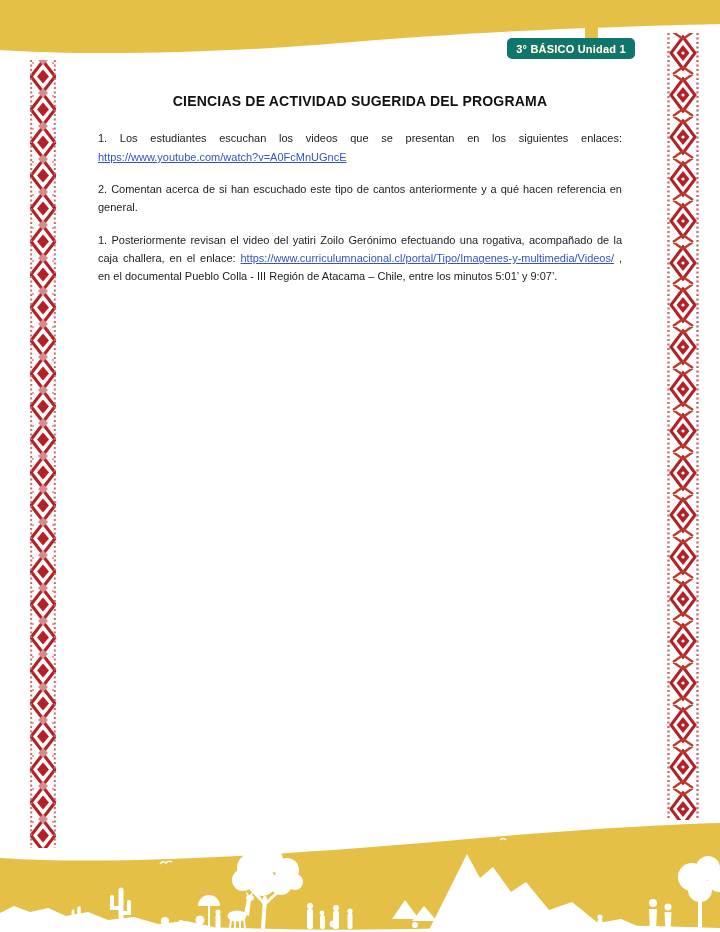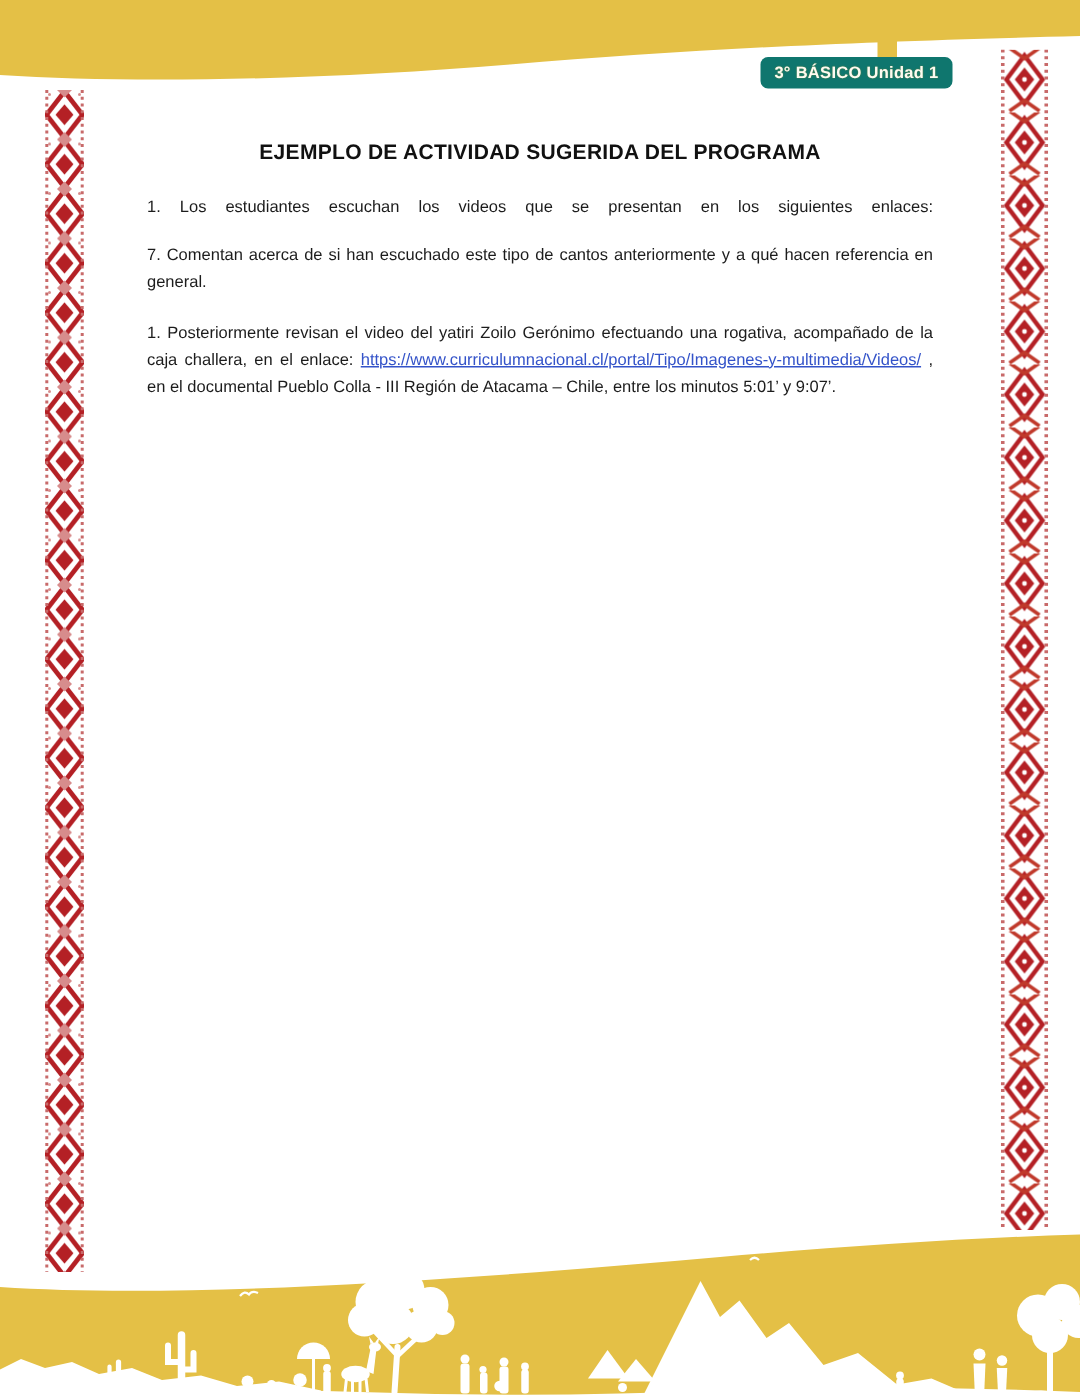--- a/index.html
+++ b/index.html
@@ -83,30 +83,31 @@
       <path d="M6 -1 L16 6 L26 -1" fill="none" stroke="#c0392b" stroke-width="2.4"></path>
       <circle cx="16" cy="20" r="1.6" fill="#ffffff"></circle>
     </pattern>
   </defs>
   <rect x="0" y="0" width="32" height="787" fill="url(#rightPat)"></rect>
   <line x1="1.5" y1="0" x2="1.5" y2="787" stroke="#c86a6a" stroke-width="2.4" stroke-dasharray="2 2.5"></line>
   <line x1="30.5" y1="0" x2="30.5" y2="787" stroke="#c86a6a" stroke-width="2.4" stroke-dasharray="2 2.5"></line>
 </svg>
 
 <main class="content">
-  <h1 class="title">EJEMPLO DE ACTIVIDAD SUGERIDA DEL PROGRAMA</h1>
+  <h1 class="title">CIENCIAS DE ACTIVIDAD SUGERIDA DEL PROGRAMA</h1>
 
 
 
 
   <div class="links-block">
     <p class="para stretch">1. Los estudiantes escuchan los videos que se presentan en los siguientes enlaces:</p>
+    <a class="link" href="#">https://www.youtube.com/watch?v=A0FcMnUGncE</a>
   </div>
 
-  <p class="para justify">7. Comentan acerca de si han escuchado este tipo de cantos anteriormente y a qué hacen referencia en general.</p>
+  <p class="para justify">2. Comentan acerca de si han escuchado este tipo de cantos anteriormente y a qué hacen referencia en general.</p>
 
   <p class="para justify"><span>1. Posteriormente revisan el video del yatiri Zoilo Gerónimo efectuando una rogativa, acompañado de la caja challera, en el enlace: </span><span class="link">https://www.curriculumnacional.cl/portal/Tipo/Imagenes-y-multimedia/Videos/</span><span> , en el documental Pueblo Colla - III Región de Atacama – Chile, entre los minutos 5:01’ y 9:07’.</span></p>
 
 </main>
 
 <svg class="footer-svg" width="720" height="112" viewBox="0 0 720 112">
 
   <path d="M0,38 C120,46 300,34 480,18 C560,11 650,5 720,3 L720,112 L0,112 Z" fill="#e4c046"></path>
   <g fill="#ffffff">
 

